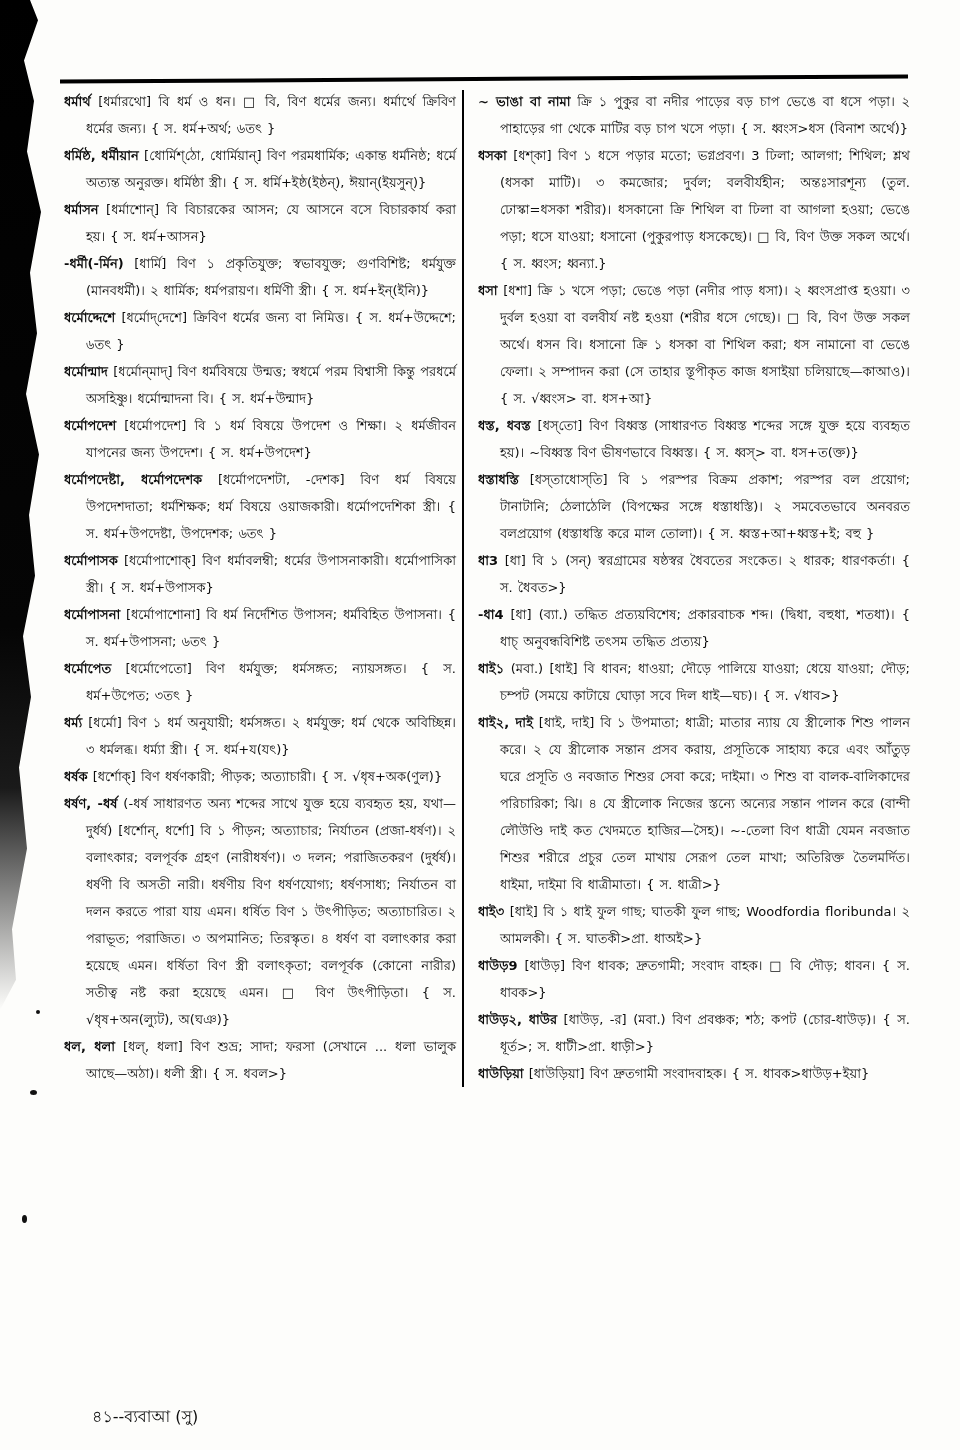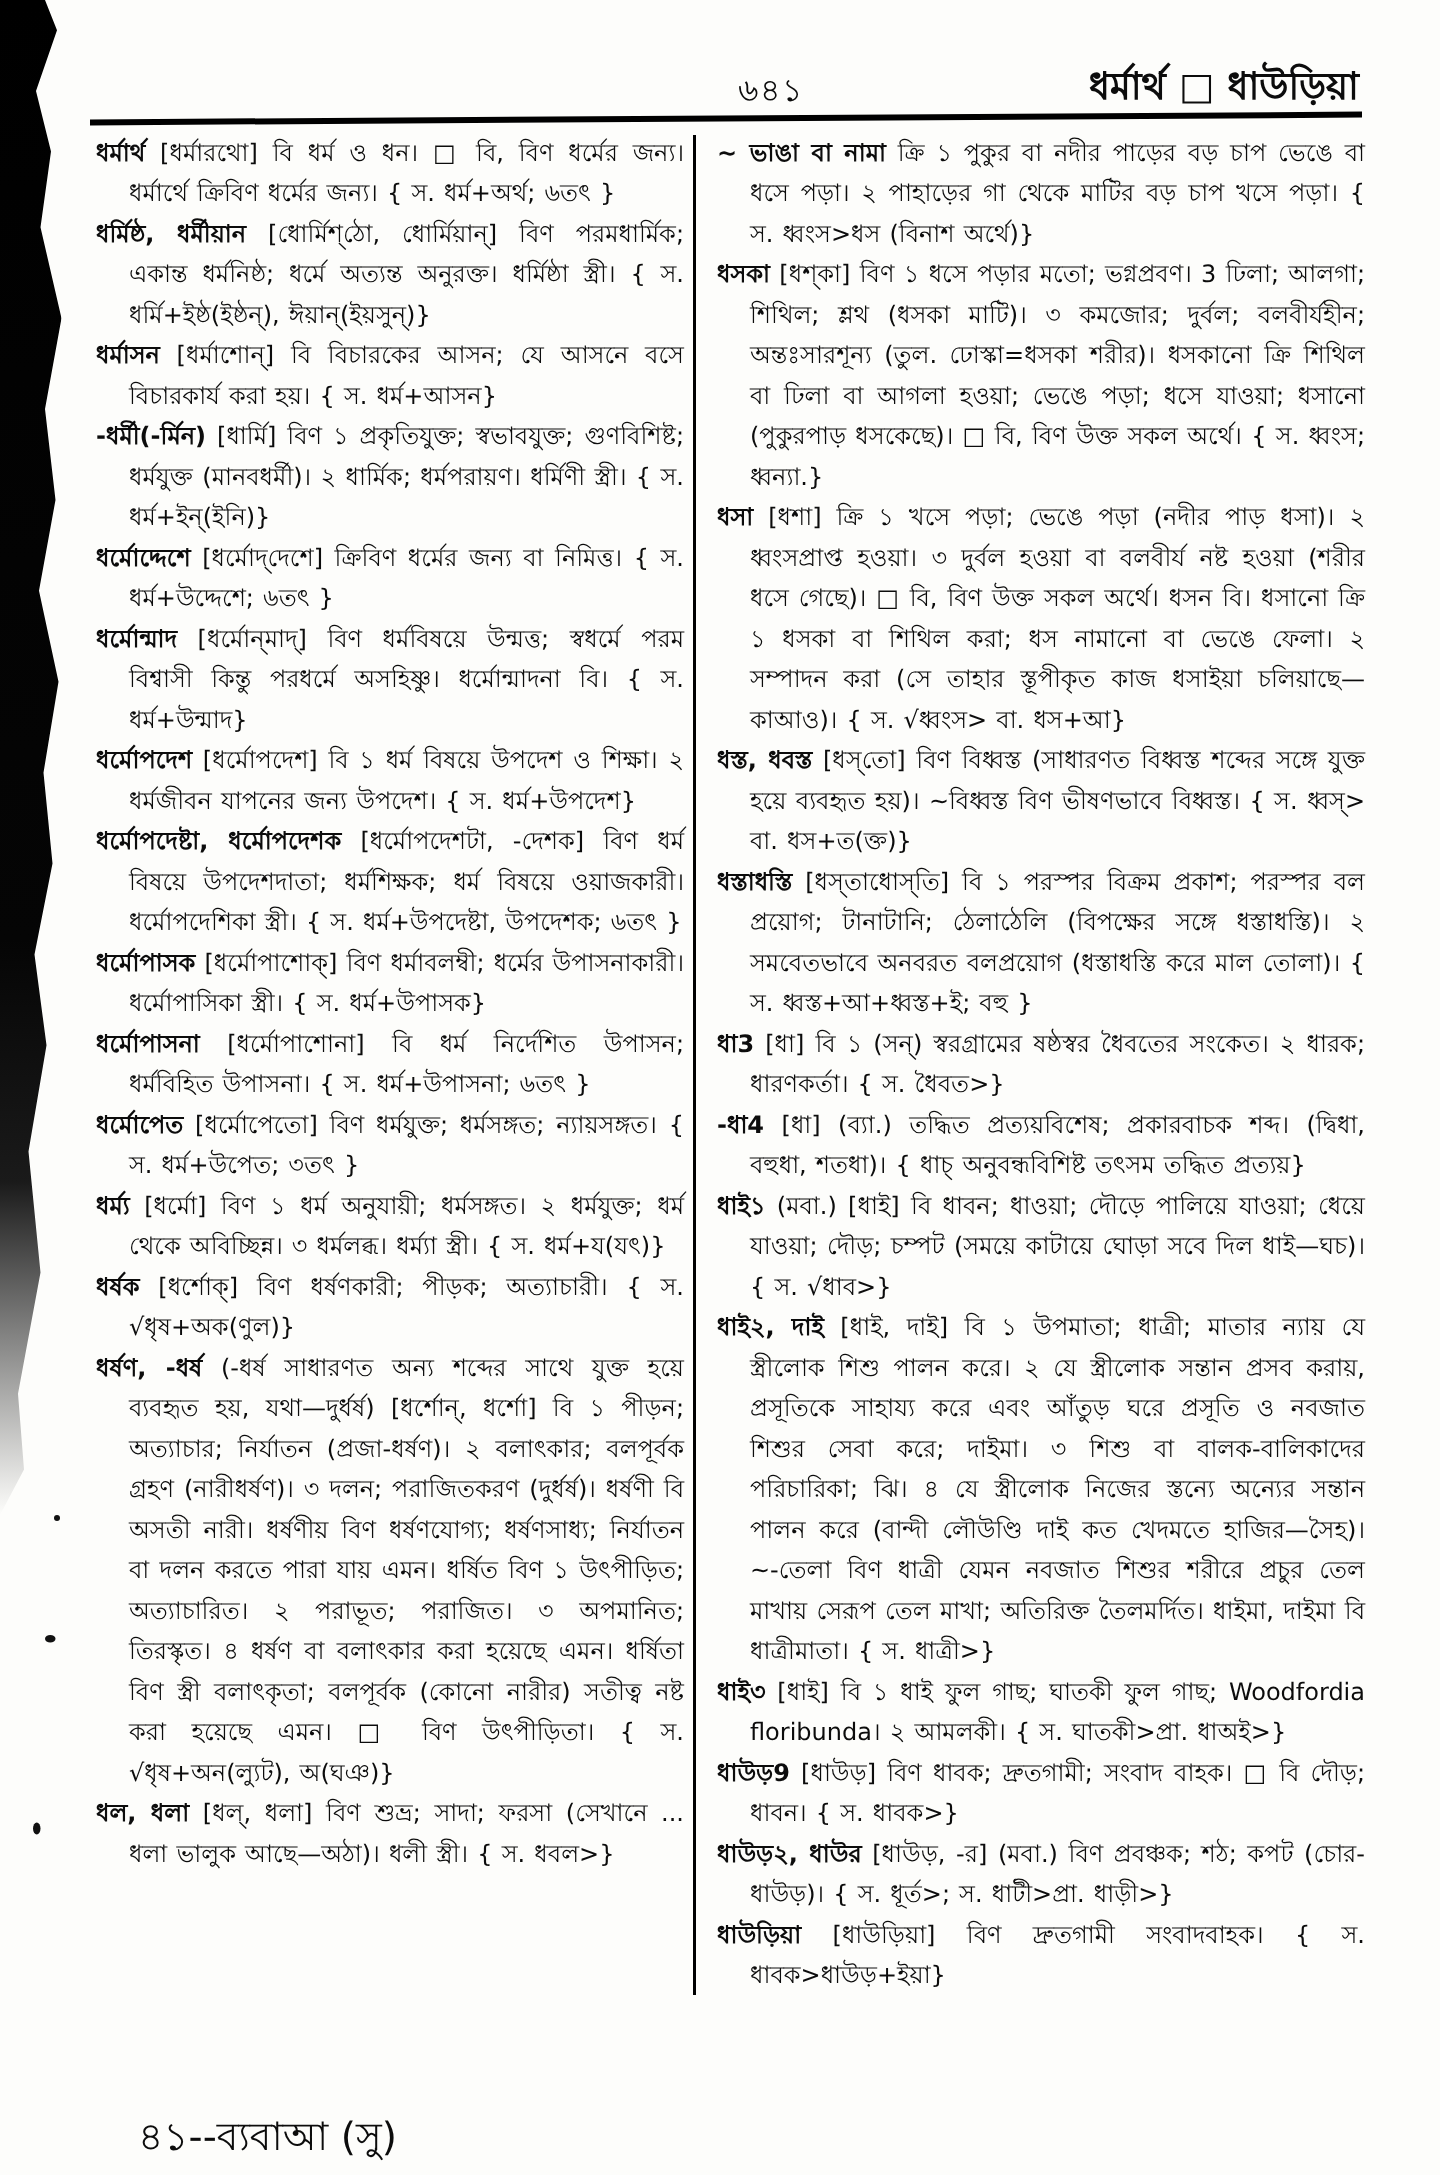--- a/index.html
+++ b/index.html
@@ -34,45 +34,41 @@
     background:#000; transform:rotate(-0.35deg);
   }
   .columns {
     position:absolute; top:88px; left:64px; width:846px;
     display:flex; align-items:stretch;
   }
   .col-left  { width:398px; padding-right:6px; box-sizing:border-box; }
   .col-divider { width:2px; background:#000; margin-top:2px; }
   .col-right { flex:1; padding-left:14px; box-sizing:border-box; }
   .entry {
-    font-size:16px; line-height:27px;
+    font-size:13px; line-height:27px;
     text-align:justify;
     padding-left:22px; text-indent:-22px;
     word-spacing:1px;
   }
   .entry .head { font-weight:bold; }
   .footer-sig {
     position:absolute; left:92px; top:1404px;
-    font-size:26px;
+    font-size:16px;
   }
 </style>
 </head>
 <body>
 
 <div class="page">
 
   <div class="scan-band"></div>
   <div class="speck" style="left:30px; top:1090px; width:7px; height:5px;"></div>
   <div class="speck" style="left:22px; top:1215px; width:5px; height:8px;"></div>
   <div class="speck" style="left:36px; top:1010px; width:4px; height:4px;"></div>
 
-  <div class="header-row">
-    <span class="page-number">৬৪১</span>
-    <span class="guide-words">ধর্মার্থ □ ধাউড়িয়া</span>
-  </div>
   <div class="header-rule"></div>
 
   <div class="columns">
 
     <div class="col-left">
 
         <div class="entry"><span class="head">ধর্মার্থ</span><span class="body-text"> [ধর্মারথো] বি ধর্ম ও ধন। □ বি, বিণ ধর্মের জন্য। ধর্মার্থে ক্রিবিণ ধর্মের জন্য। { স. ধর্ম+অর্থ; ৬তৎ }</span></div>
 
         <div class="entry"><span class="head">ধর্মিষ্ঠ, ধর্মীয়ান</span><span class="body-text"> [ধোর্মিশ্‌ঠো, ধোর্মিয়ান্] বিণ পরমধার্মিক; একান্ত ধর্মনিষ্ঠ; ধর্মে অত্যন্ত অনুরক্ত। ধর্মিষ্ঠা স্ত্রী। { স. ধর্মি+ইষ্ঠ(ইষ্ঠন্), ঈয়ান্(ইয়সুন্)}</span></div>
 

